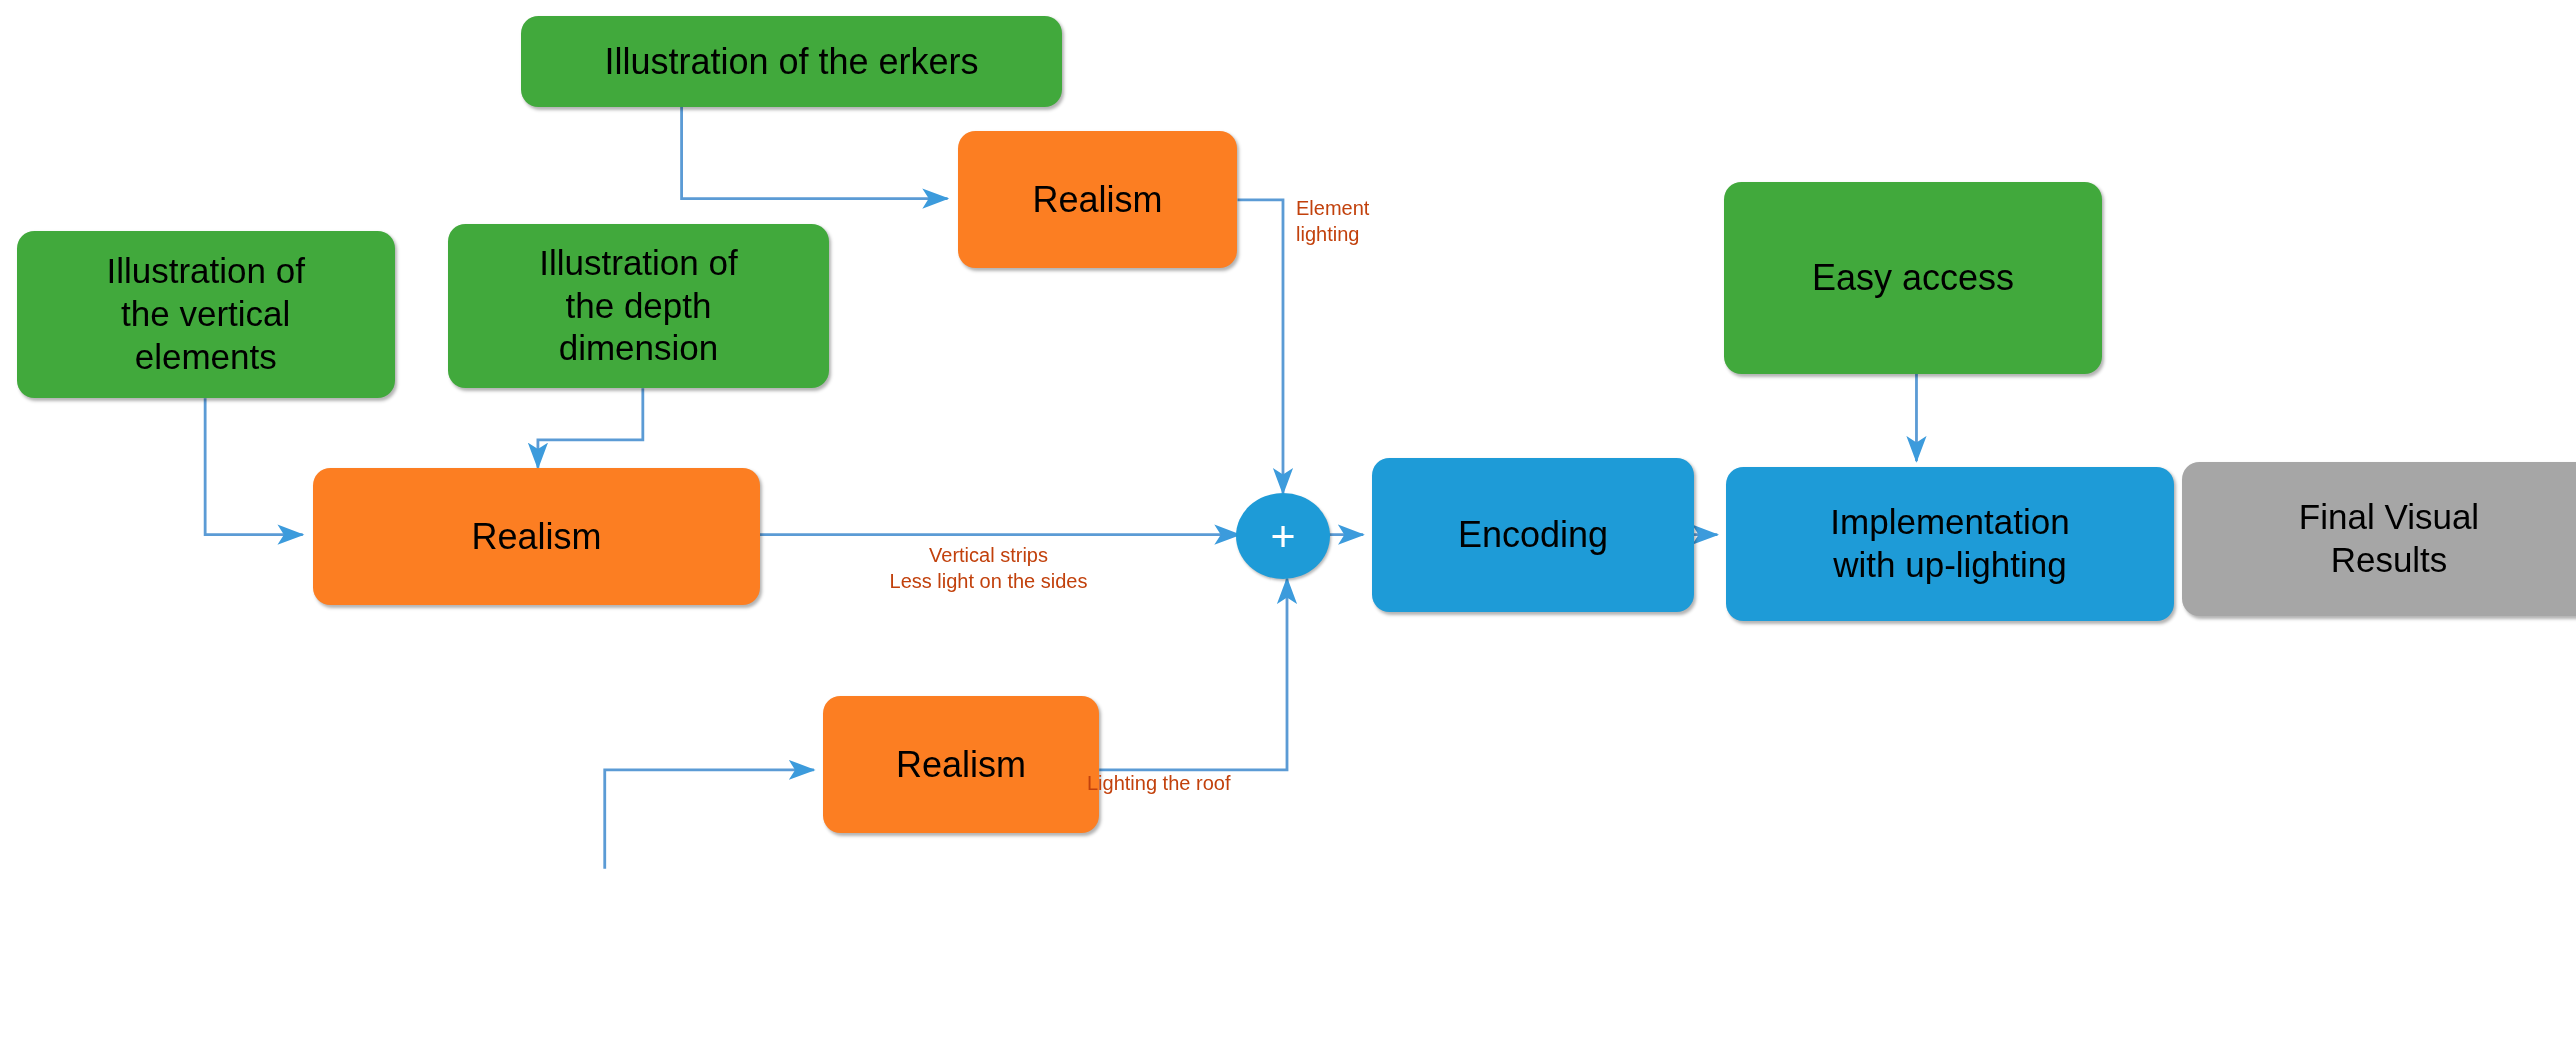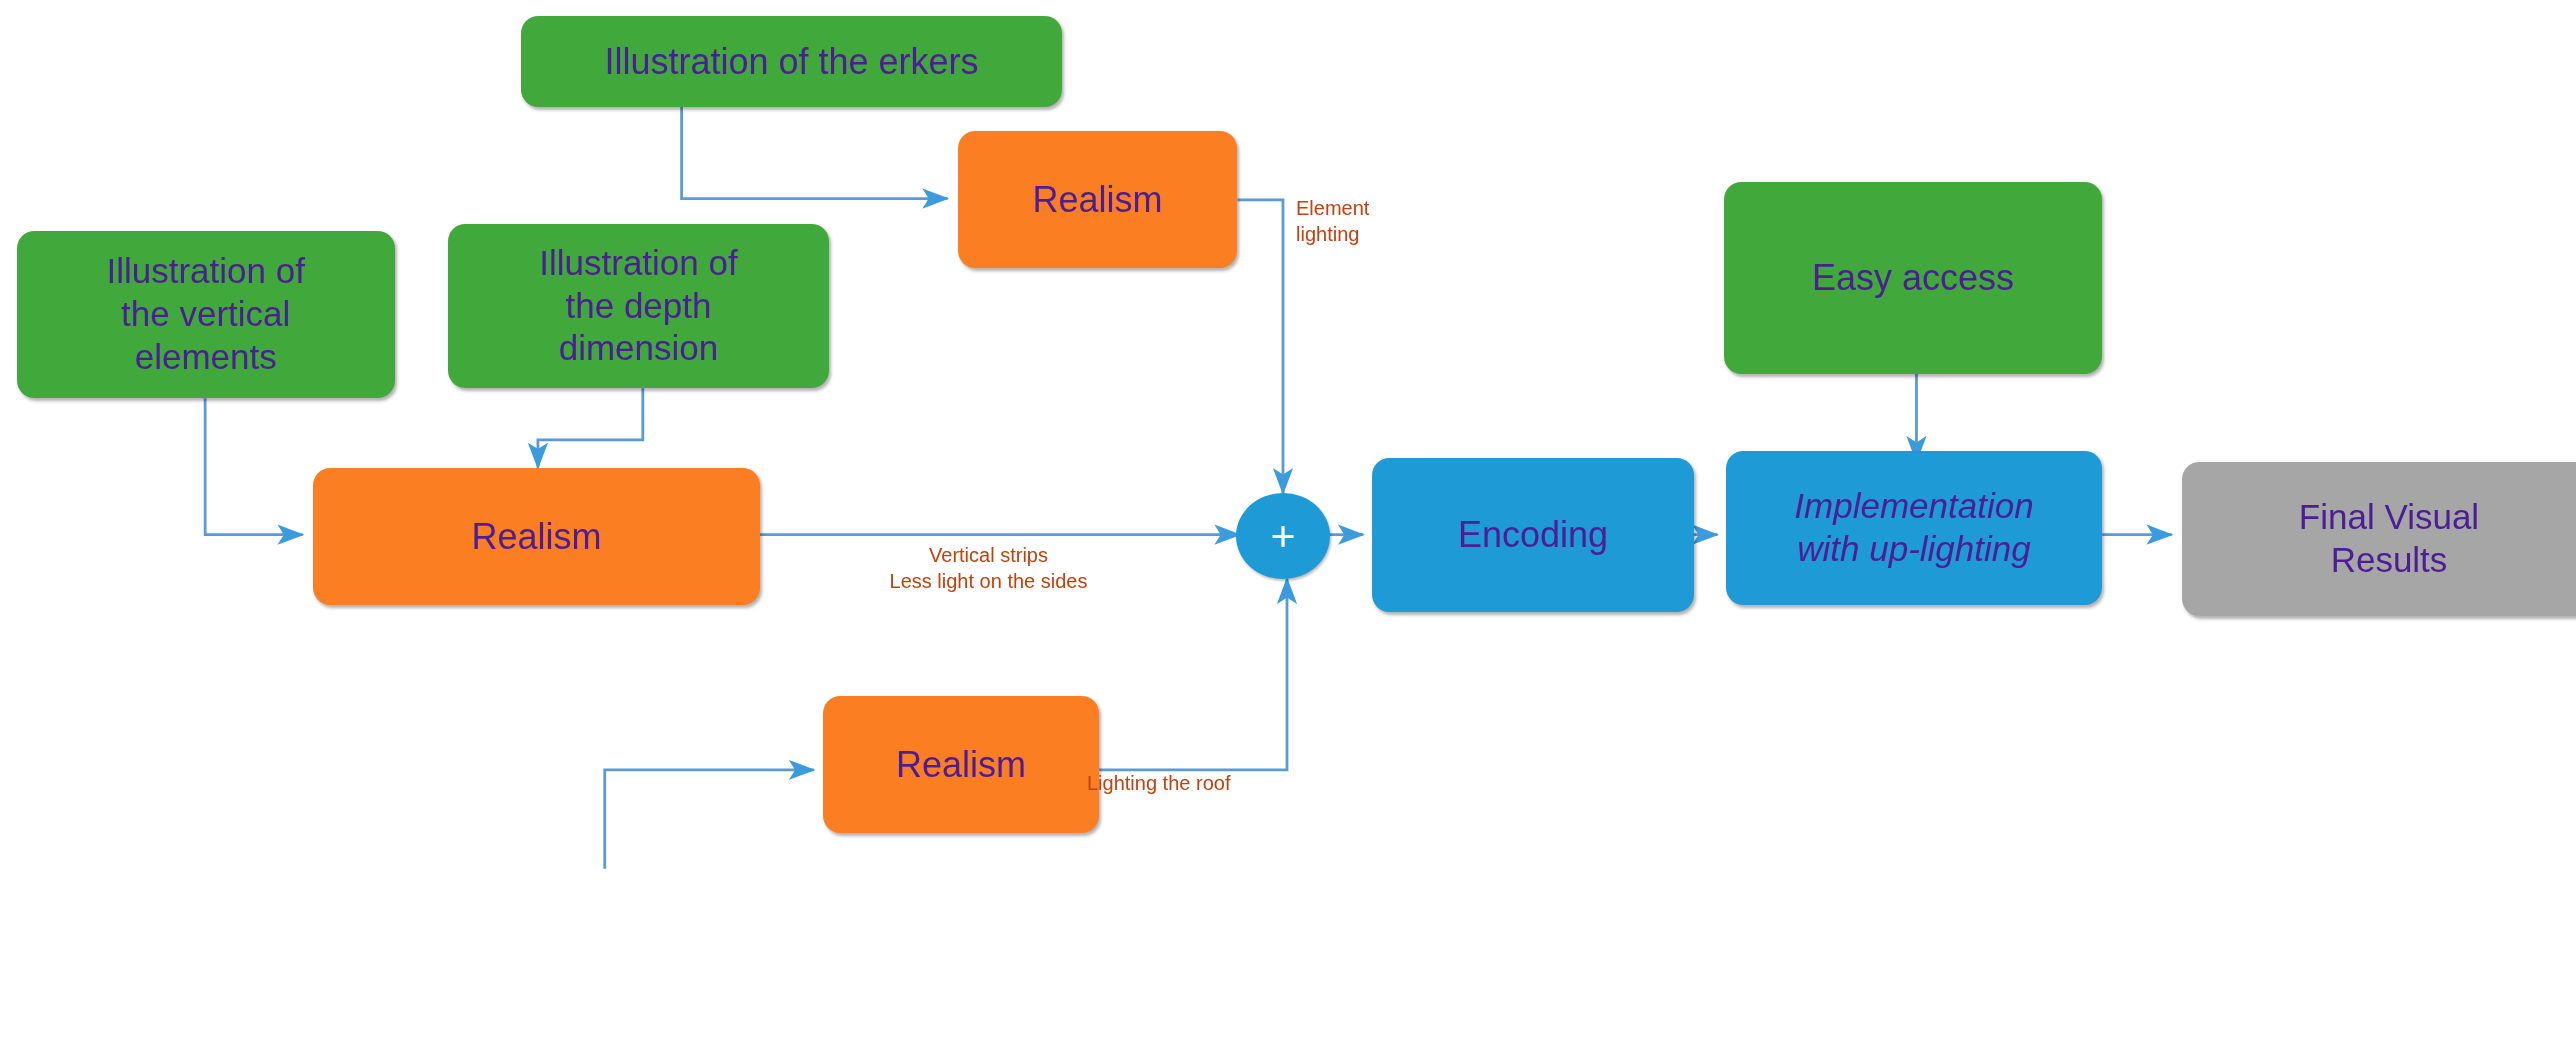--- a/index.html
+++ b/index.html
@@ -27,21 +27,21 @@
     pointer-events: none;
   }
   .node {
     position: absolute;
     box-sizing: border-box;
     display: flex;
     align-items: center;
     justify-content: center;
     text-align: center;
     border-radius: 17.4px;
-    color: #4c1d95;
+    color: #000000;
     line-height: 1.22;
     padding: 2.7px 9.4px;
     box-shadow: 2px 2.7px 3.3px rgba(0,0,0,0.30);
     white-space: pre-line;
   }
   .node.green  { background: #41A93C; }
   .node.orange { background: #FC7E22; }
   .node.blue   { background: #1E9BD7; }
   .node.gray   { background: #A6A6A6; }
 
@@ -140,21 +140,21 @@
 
 
   <div class="junction" style="left:1236px; top:493px; width:94px; height:86px; font-size:43px;">
     <span class="node-label">+</span>
   </div>
 
   <div class="node blue" style="left:1372px; top:458px; width:322px; height:154px; font-size:36px;">
     <span class="node-label">Encoding</span>
   </div>
 
-  <div class="node blue" style="left:1726px; top:451px; width:376px; height:154px; font-size:35px;font-style:italic;">
+  <div class="node blue" style="left:1726px; top:467px; width:448px; height:154px; font-size:35px;">
     <span class="node-label">Implementation
 with up-lighting</span>
   </div>
 
   <div class="node green" style="left:1724px; top:182px; width:378px; height:192px; font-size:36px;">
     <span class="node-label">Easy access</span>
   </div>
 
   <div class="node gray" style="left:2182px; top:462px; width:414px; height:154px; font-size:35px;">
     <span class="node-label">Final Visual

